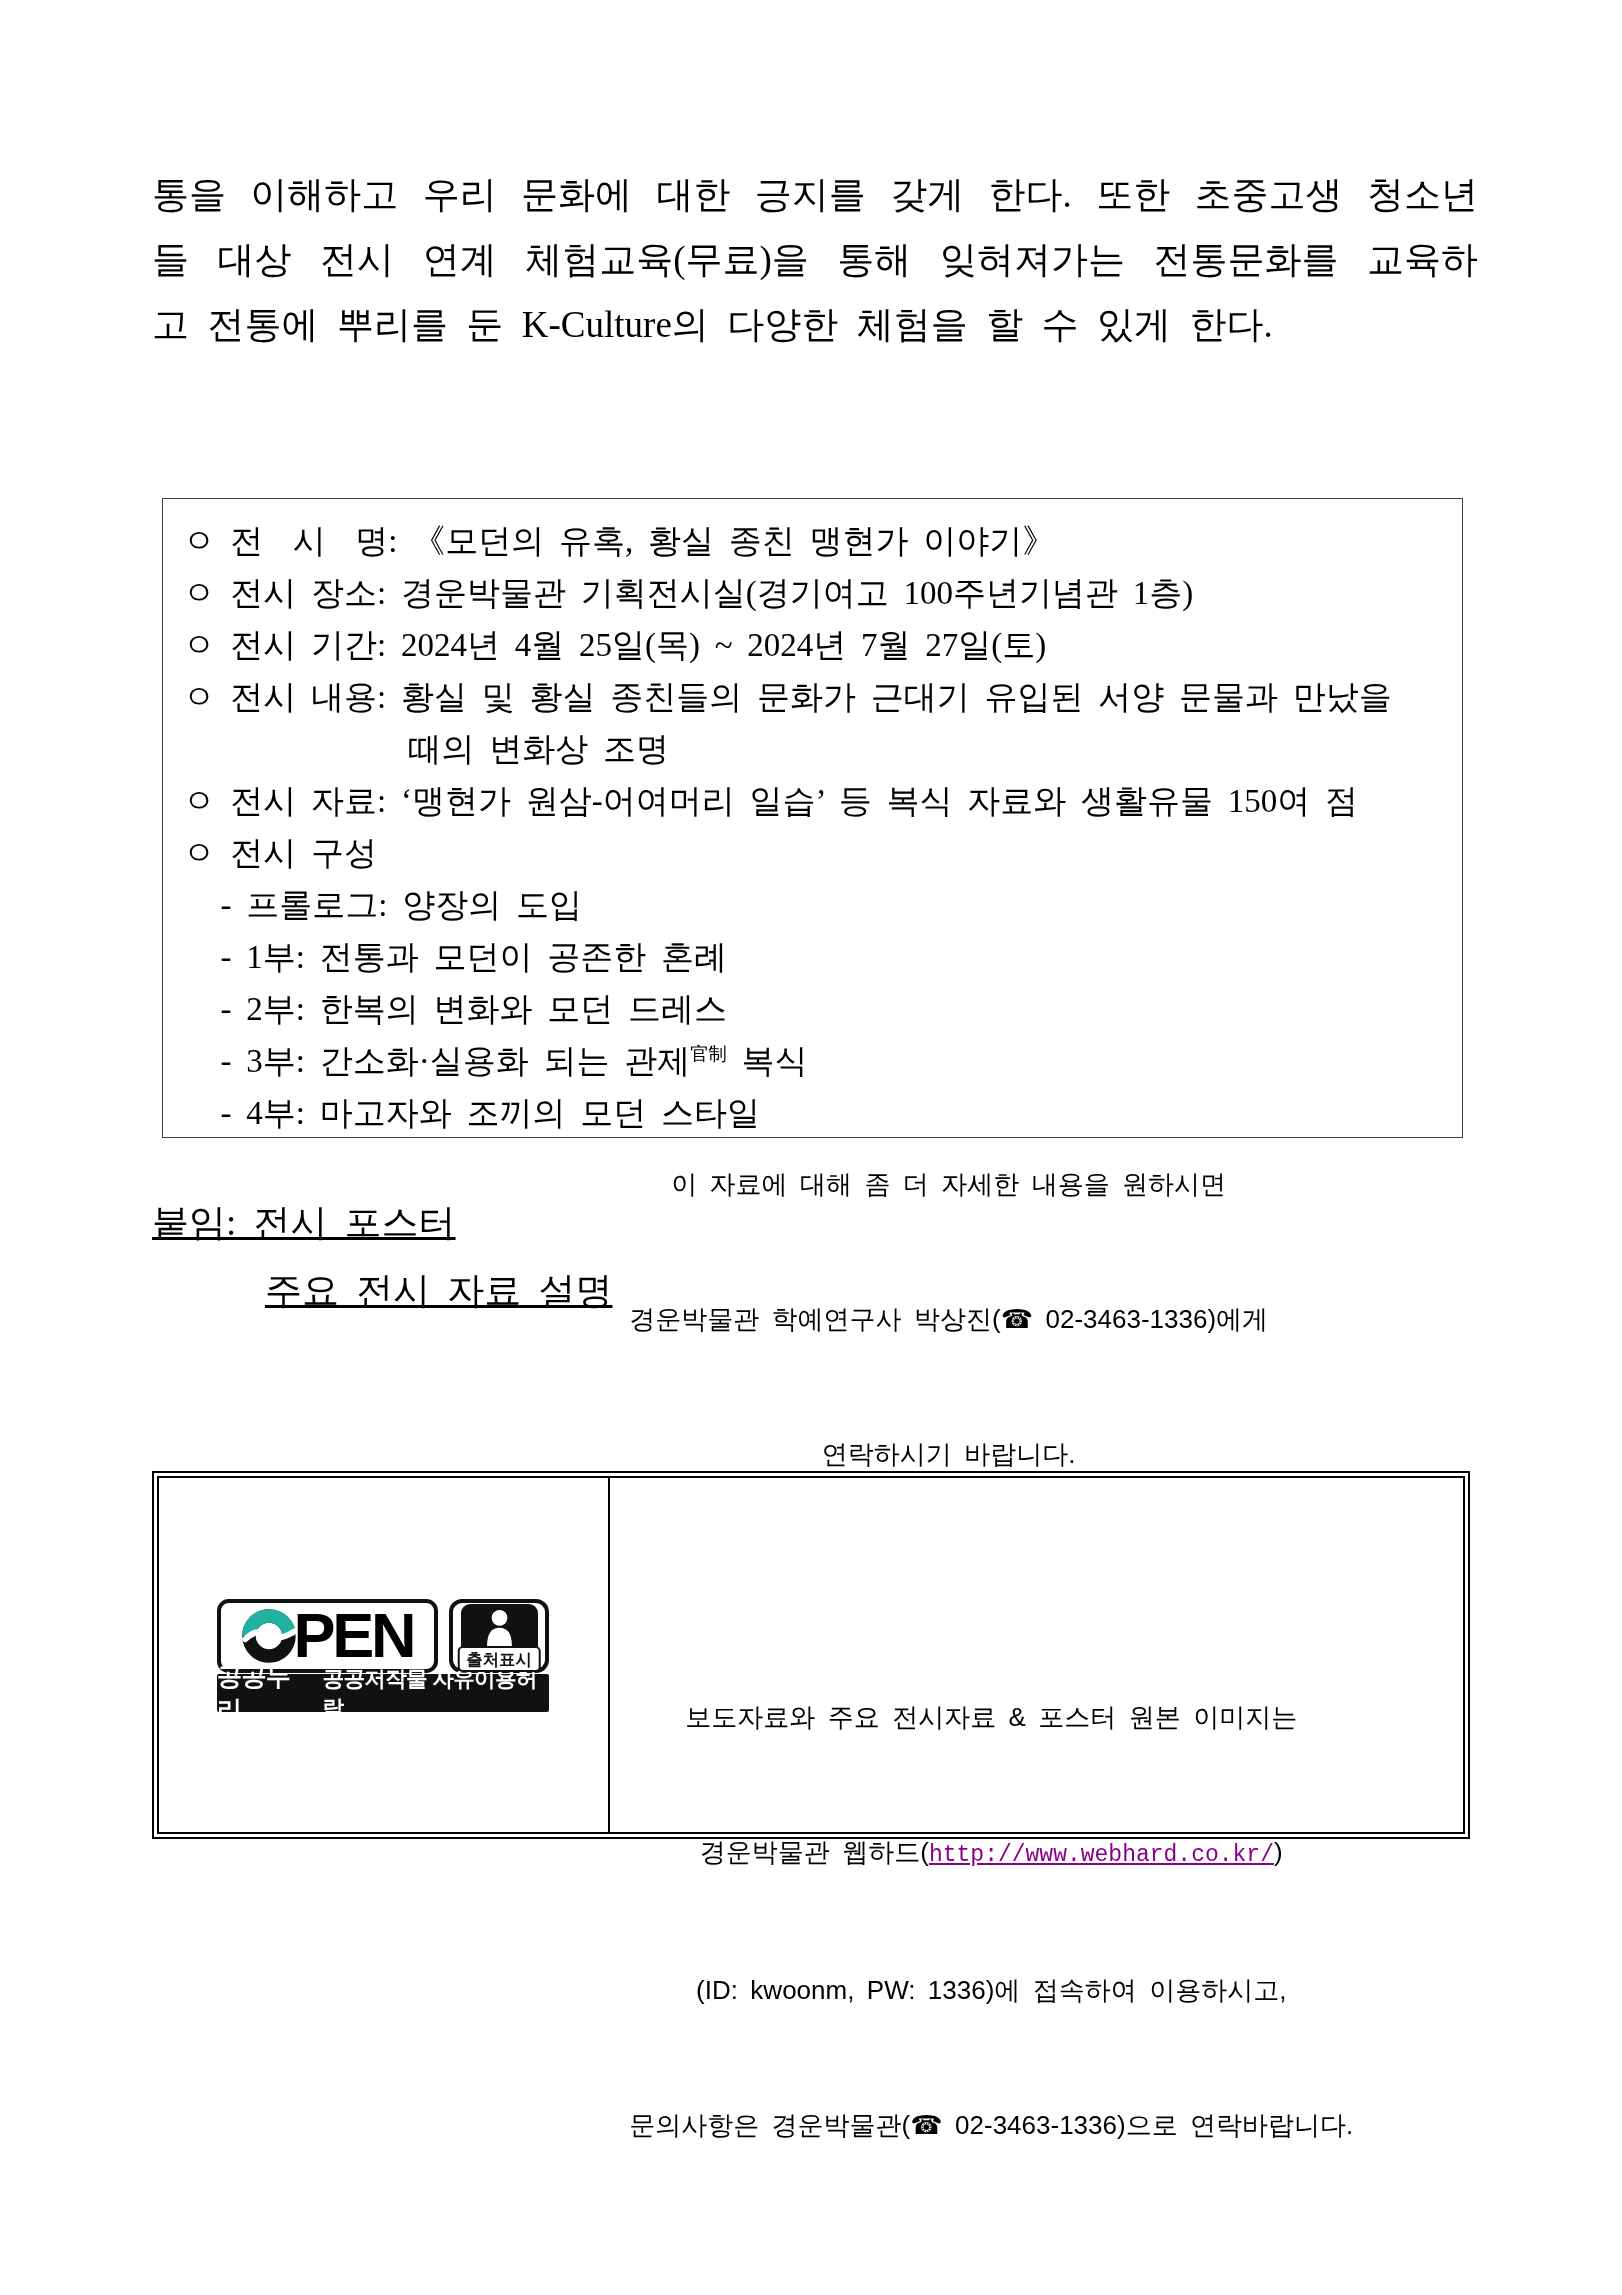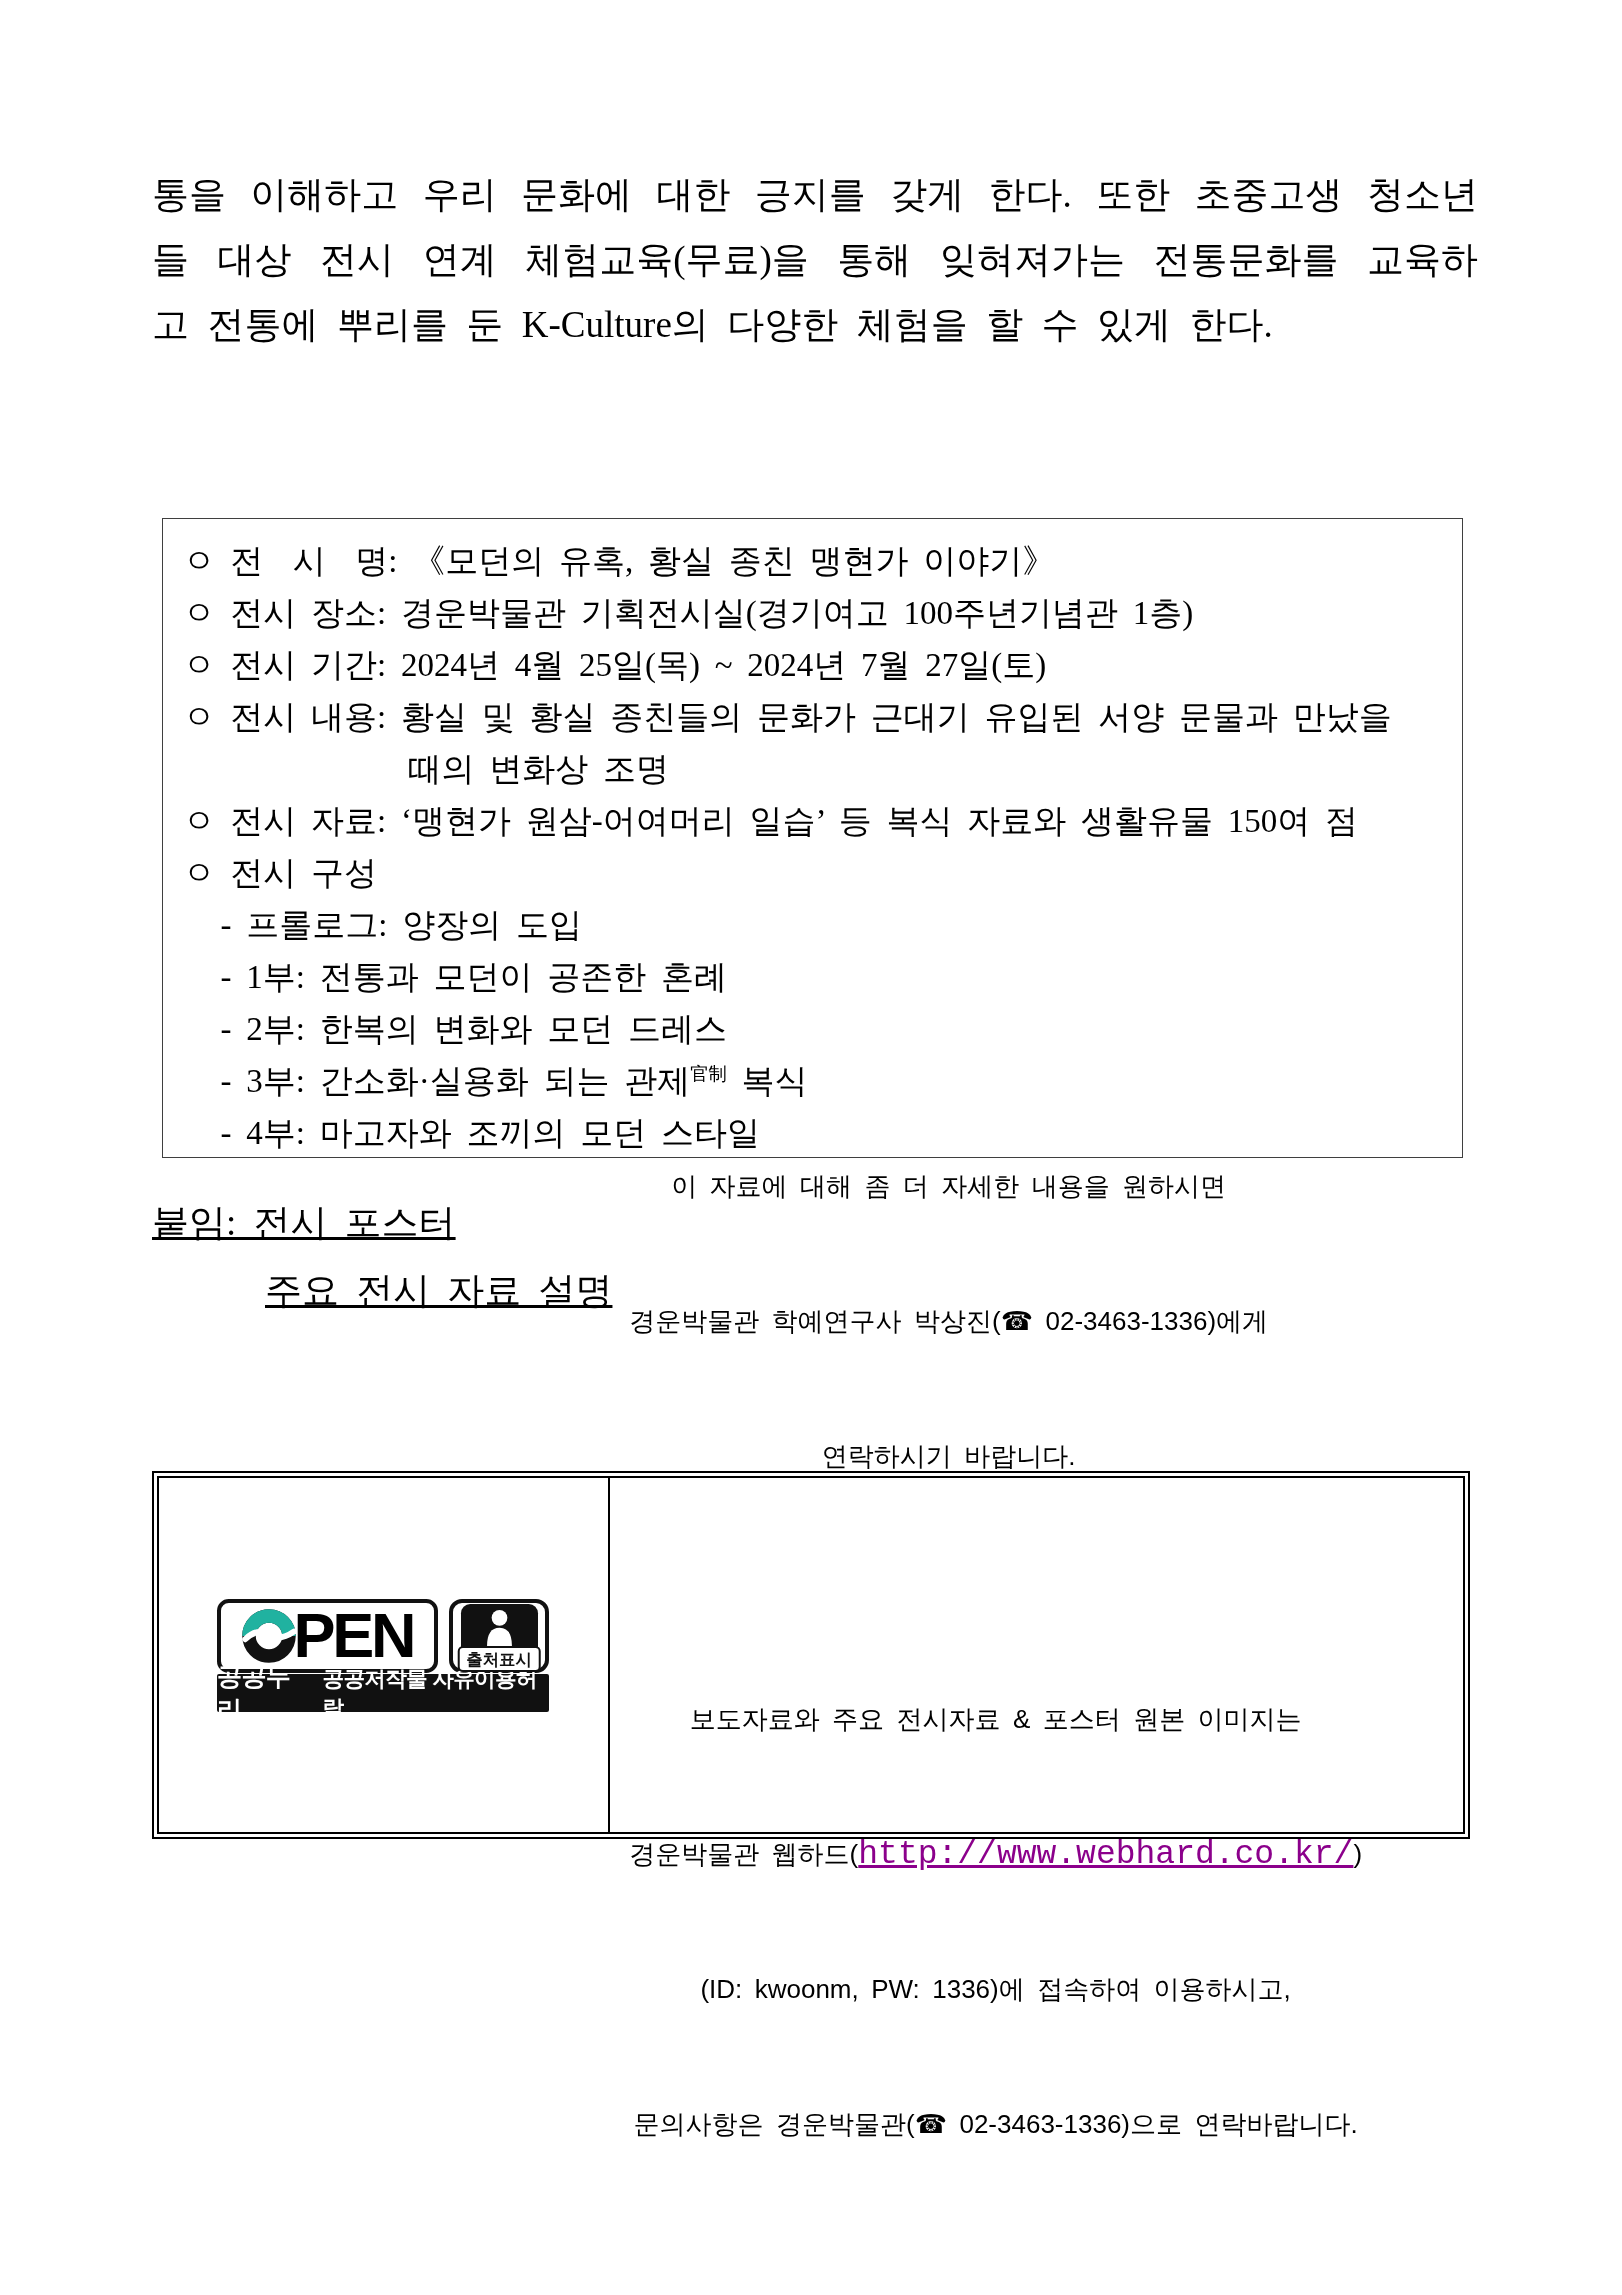--- a/index.html
+++ b/index.html
@@ -13,21 +13,21 @@
 
   
   .intro { position:absolute; left:152px; top:162px; width:1326px;
            font-size:37px; line-height:65px; word-spacing:9.2px; letter-spacing:0px; }
   .intro-line { white-space:normal; }
   .jline { text-align:justify; text-align-last:justify; }
 
   
   .exbox { position:absolute; left:162px; top:498px; width:1301px; height:640px;
            border:1.3px solid #3f3f3f; padding:15.7px 9.2px 0 19.6px;
-           font-size:33px; line-height:52px; word-spacing:6.5px;margin-top:20px; }
+           font-size:33px; line-height:52px; word-spacing:6.5px; }
   .exline { white-space:pre-wrap; }
   .exline.cont { padding-left:226px; }
   .exline.sub  { padding-left:38px; }
   sup.hanja { font-size:18.3px; vertical-align:super; line-height:0; letter-spacing:0; }
 
   
   .attach { position:absolute; left:152px; top:1189px; font-size:37px; line-height:68px; word-spacing:7.9px;text-decoration:underline; }
   .attach-l2 { padding-left:113px; }
 
   
@@ -35,21 +35,21 @@
           border:2px solid #000; padding:2.6px; background:#fff; }
   .cbox-inner { width:100%; height:100%; border:2.6px solid #000; display:flex; }
   .cell-logo { flex:0 0 449px; display:flex; align-items:center; justify-content:center; }
   .cell-text { flex:1; border-left:2.6px solid #000;
                display:flex; flex-direction:column; justify-content:center; align-items:flex-start;
                row-gap:38px; padding:0 19.6px;
                font-family:"Liberation Sans","DejaVu Sans",sans-serif;
                font-size:26px; line-height:45px; word-spacing:5.2px; text-align:center; }
   .cpara { white-space:pre-wrap; }
   .url-link { color:#8B008B; text-decoration:underline;
-              font-family:"Liberation Mono","DejaVu Sans Mono",monospace; font-size:33px; }
+              font-family:"Liberation Mono","DejaVu Sans Mono",monospace; font-size:23px; }
 
   
   .knl { width:332px; }
   .knl-top { display:flex; gap:11px; height:74px; }
   .box-open { width:221px; border:4.6px solid #111; border-radius:11.8px; background:#fff;
               display:flex; align-items:center; justify-content:center; }
   .open-pen { font-family:"Liberation Sans","DejaVu Sans",sans-serif; font-weight:bold;
               font-size:63px; letter-spacing:-3.3px; line-height:1; margin-left:-2.6px; }
   .box-src { flex:1; border:4.6px solid #111; border-radius:13px; background:#fff;
              display:flex; align-items:center; justify-content:center; }

